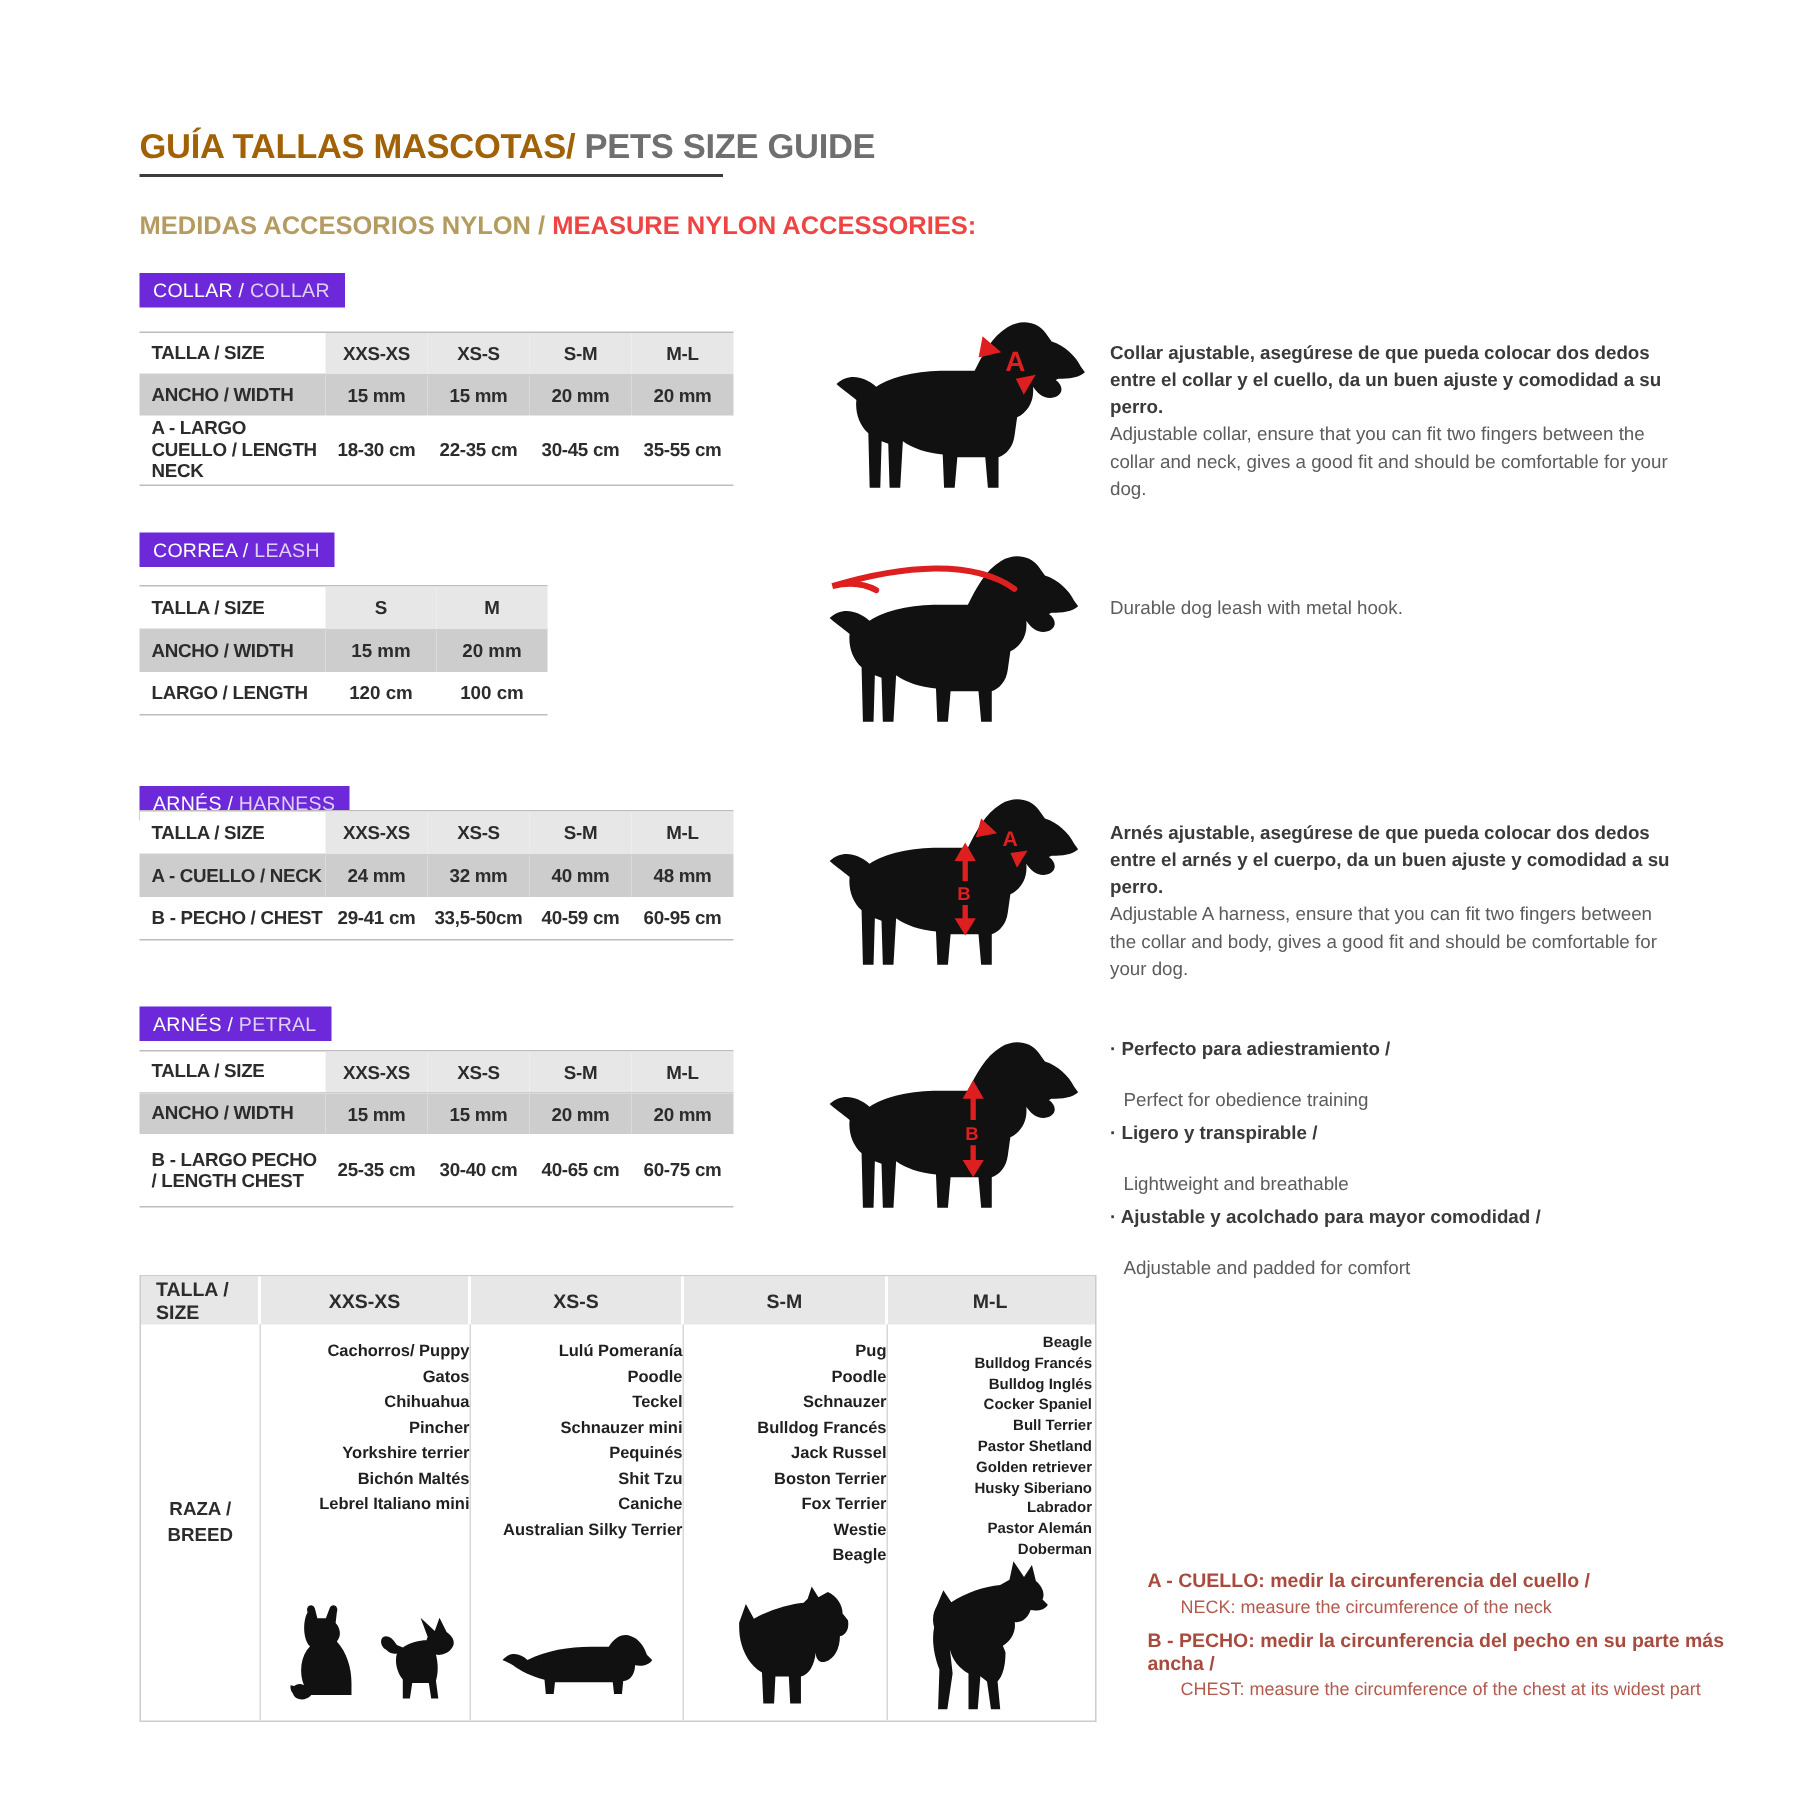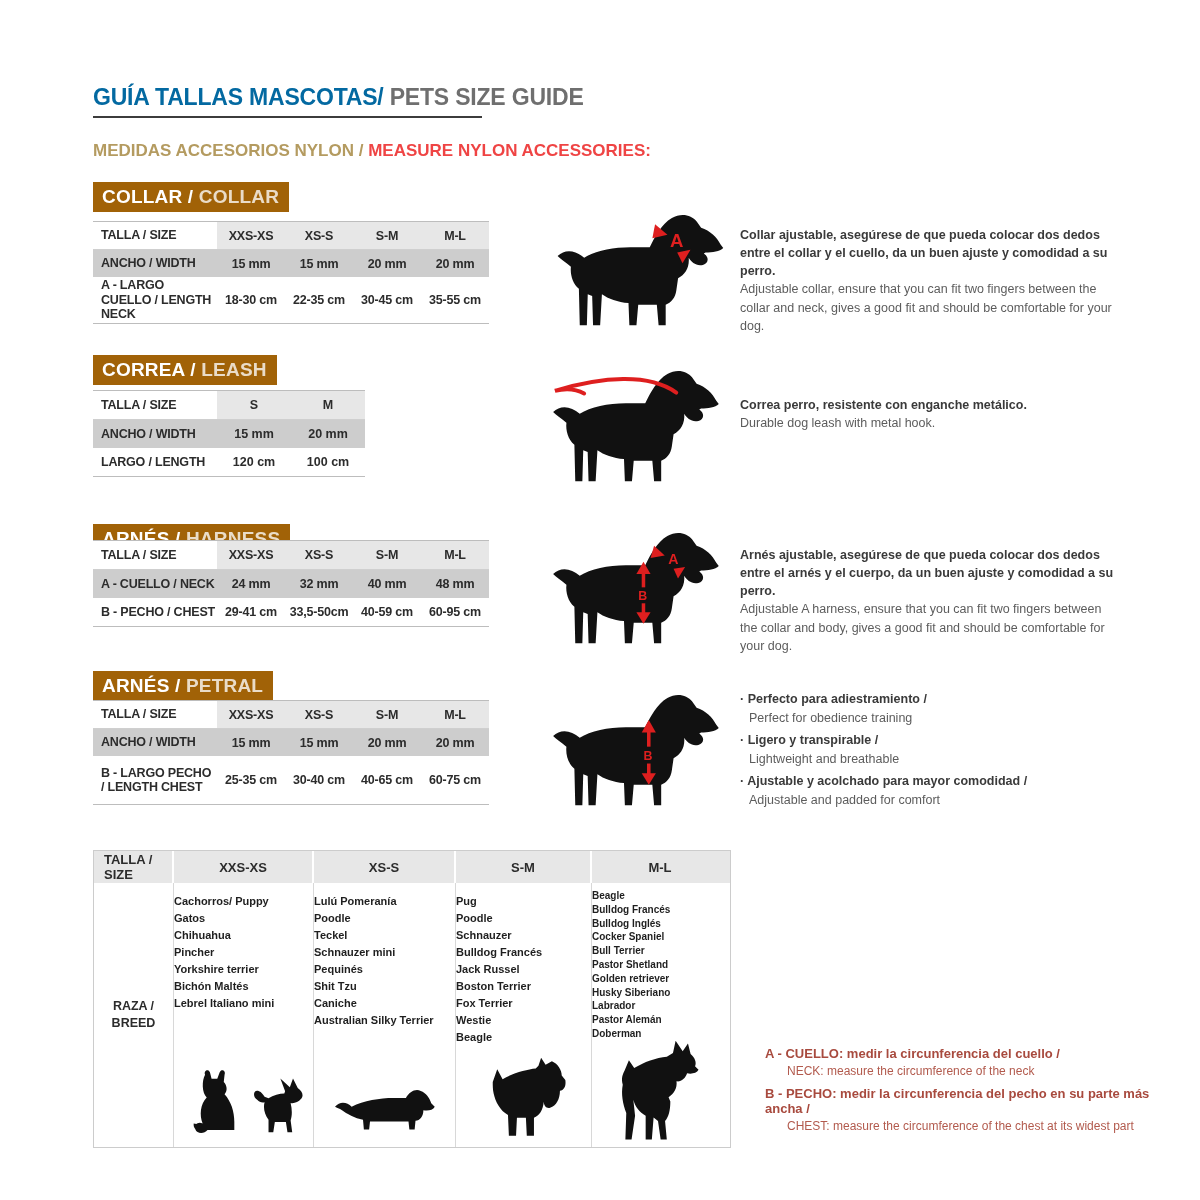--- a/index.html
+++ b/index.html
@@ -1,29 +1,29 @@
 <!DOCTYPE html>
 <html><head>
 <meta charset="utf-8">
 <style>
   html,body{margin:0;padding:0;background:#fff;}
   .page{position:relative;width:1200px;height:1200px;background:#ffffff;overflow:hidden;
         font-family:"Liberation Sans",sans-serif;color:#2f2f2f;}
 
   
   .title{position:absolute;left:93px;top:84px;font-size:23px;font-weight:700;letter-spacing:-0.2px;white-space:nowrap;}
-  .title .t1{color:#0369a1;}
+  .title .t1{color:#a16207;}
   .title .t2{color:#6f6f6f;font-weight:700;}
   .title-rule{position:absolute;left:93px;top:116px;width:389px;height:2px;background:#3c3c3c;}
   .subtitle{position:absolute;left:93px;top:141px;font-size:17px;font-weight:700;white-space:nowrap;}
   .subtitle .s1{color:#b49b60;}
   .subtitle .s2{color:#ef4444;}
 
   
-  .badge{position:absolute;background:#a16207;color:#fff;font-weight:700;font-size:19px;
+  .badge{position:absolute;background:#6d28d9;color:#fff;font-weight:400;font-size:13px;
          padding:4px 10px 4px 9px;letter-spacing:0.2px;white-space:nowrap;}
   .badge .sec{color:rgba(255,255,255,0.78);}
 
   
   .spec-table{position:absolute;border-top:1px solid #bdbdbd;border-bottom:1px solid #bdbdbd;background:#fff;}
   .srow{display:flex;align-items:stretch;}
   .srow.hdr{border-bottom:1px solid #cfcfcf;}
   .h27{height:27px;} .h28{height:28px;} .h46{height:46px;} .h48{height:48px;justify-content:space-between;}
   .cl{width:124px;display:flex;align-items:center;padding-left:8px;box-sizing:border-box;
       font-weight:700;font-size:12.5px;line-height:1.15;letter-spacing:-0.2px;color:#2c2c2c;}
@@ -36,42 +36,42 @@
 
   
   .desc{position:absolute;left:740px;width:382px;font-size:12.5px;line-height:1.45;}
   .desc .es{display:block;font-weight:700;color:#3a3a3a;}
   .desc .en{display:block;font-weight:400;color:#5c5c5c;}
 
   .bullets{position:absolute;left:740px;width:382px;font-size:12.5px;line-height:1.4;}
   .bullet{margin-bottom:5px;}
   .bullet .es{font-weight:700;color:#3a3a3a;}
   .bullet .es::before{content:"· ";font-weight:700;}
-  .bullet .en{font-weight:400;color:#5c5c5c;margin-left:9px;margin-top:1px;}
+  .bullet .en{font-weight:400;color:#5c5c5c;margin-left:9px;margin-top:16px;}
 
   
   .dogfig{position:absolute;}
   .sil{fill:#111111;}
   .redline{stroke:#de1f1f;fill:none;}
   .redfill{fill:#de1f1f;}
   .marker-letter{fill:#de1f1f;font-weight:700;font-family:"Liberation Sans",sans-serif;}
 
   
   .breed-table{position:absolute;left:93px;top:850px;width:638px;border:1px solid #cccccc;box-sizing:border-box;background:#fff;}
   .bhdr{display:flex;height:32px;background:#e7e7e7;}
   .bhc{display:flex;align-items:center;justify-content:center;font-weight:700;font-size:13px;
        color:#2c2c2c;border-right:2px solid #ffffff;box-sizing:border-box;}
   .bhc:last-child{border-right:none;}
   .bhc.first{justify-content:flex-start;padding-left:10px;}
   .bbody{display:flex;height:264px;}
   .bcell{position:relative;border-right:1px solid #d8d8d8;box-sizing:border-box;}
   .bcell:last-child{border-right:none;}
   .label-cell{display:flex;align-items:center;justify-content:center;}
   .row-label{font-weight:700;font-size:12.5px;text-align:center;width:52px;line-height:1.35;color:#2c2c2c;}
-  .blist{padding-top:10px;text-align:left;font-weight:700;font-size:11px;line-height:1.55;color:#1f1f1f;}
+  .blist{padding-top:10px;text-align:right;font-weight:700;font-size:11px;line-height:1.55;color:#1f1f1f;}
   .blist.small{padding-top:6px;font-size:10px;line-height:1.38;}
   .bsil{position:absolute;}
 
   
   .footnotes{position:absolute;left:765px;top:1046px;width:420px;}
   .fn-es{color:#a84a3e;font-weight:700;font-size:13px;margin-bottom:3px;}
   .fn-en{color:#b25a4d;font-weight:400;font-size:12px;margin:0 0 8px 22px;}
 </style>
 </head>
 <body>
@@ -160,21 +160,20 @@
       <div class="cv2">100 cm</div>
     </div>
   </div>
 
   <svg class="dogfig" style="left:533px;top:366px;" width="205" height="124" viewBox="0 0 210 140">
     <use href="#dogSil"></use>
     <path class="redline" stroke-width="4.5" stroke-linecap="round" d="M151,30 C120,8 68,12 14,28 C26,25 38,26 47,31"></path>
   </svg>
 
   <div class="desc" style="top:396px;">
-    <span class="es">Correa perro, resistente con enganche metálico.</span>
     <span class="en">Durable dog leash with metal hook.</span>
   </div>
 
   <div class="badge" style="left:93px;top:512px;margin-top:12px;">
     <span>ARNÉS /</span><span class="sec"> HARNESS</span>
   </div>
 
   <div class="spec-table" style="left:93px;top:540px;">
     <div class="srow hdr h28">
       <div class="cl">TALLA / SIZE</div>

